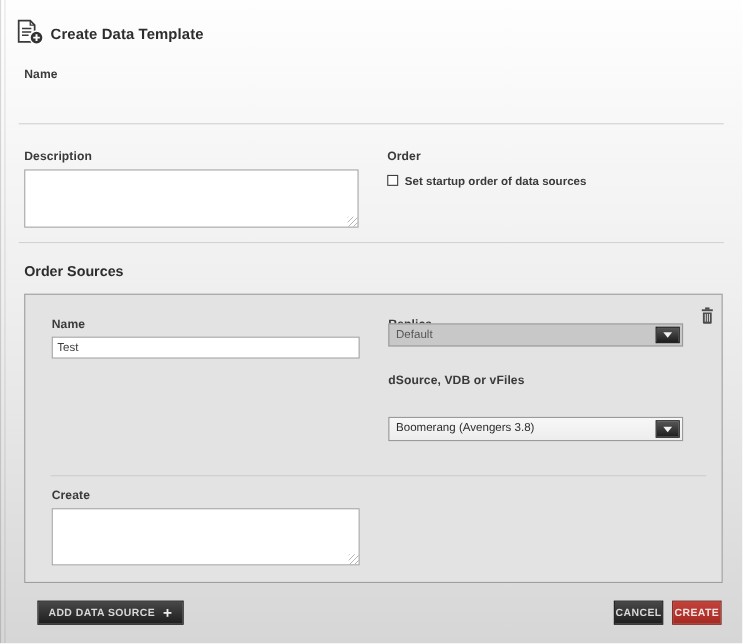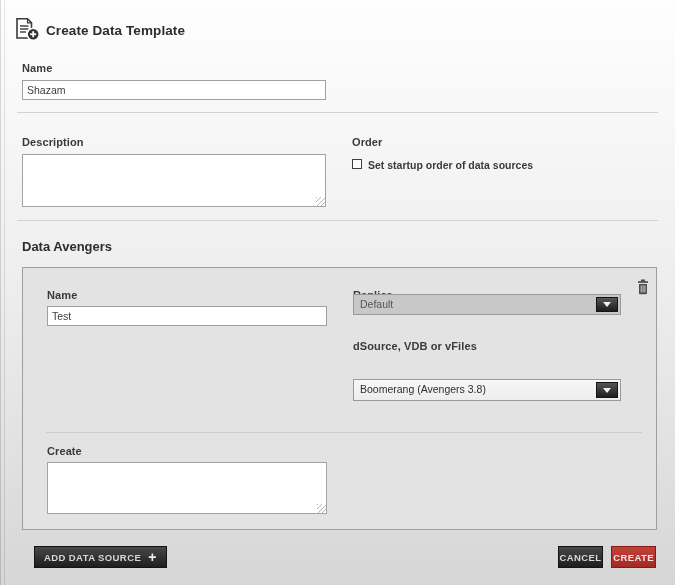--- a/index.html
+++ b/index.html
@@ -113,38 +113,35 @@
       <line x1="6" y1="12" x2="14.5" y2="12" stroke="#3a3a3a" stroke-width="1.4"></line>
       <line x1="6" y1="15" x2="12" y2="15" stroke="#3a3a3a" stroke-width="1.4"></line>
       <circle cx="19.2" cy="17.2" r="6" fill="#333333" stroke="#ffffff" stroke-width="1.4"></circle>
       <line x1="16.2" y1="17.2" x2="22.2" y2="17.2" stroke="#ffffff" stroke-width="1.8"></line>
       <line x1="19.2" y1="14.2" x2="19.2" y2="20.2" stroke="#ffffff" stroke-width="1.8"></line>
     </svg>
   </div>
   <div class="abs title" style="left:46px; top:23px;">Create Data Template</div>
 
   <div class="abs label" style="left:22px; top:62px;">Name</div>
-  <div class="abs" style="left:22px; top:80px; width:304px;">
-    <input class="text-input" type="text" value="Shazam" style="">
-  </div>
 
   <div class="abs divider" style="left:17px; top:112px; width:641px;"></div>
 
   <div class="abs label" style="left:22px; top:136px;">Description</div>
   <div class="abs" style="left:22px; top:154px; width:304px; height:53px;">
     <textarea class="ta" style=""></textarea>
   </div>
 
   <div class="abs label" style="left:352px; top:136px;">Order</div>
   <span class="abs checkbox-box" style="left:352px; top:159px;"></span>
   <div class="abs checkbox-label" style="left:368px; top:159px;">Set startup order of data sources</div>
 
   <div class="abs divider" style="left:17px; top:220px; width:641px;"></div>
 
-  <div class="abs section-heading" style="left:22px; top:239px;">Data Avengers</div>
+  <div class="abs section-heading" style="left:22px; top:239px;">Order Sources</div>
 
   <div class="abs card" style="left:22px; top:267px; width:635px; height:263px;">
 
     <div class="abs label" style="left:24px; top:21px;">Name</div>
     <div class="abs" style="left:24px; top:38px; width:280px;">
       <input class="text-input" type="text" value="Test" style="">
     </div>
 
     <div class="abs label" style="left:330px; top:21px;">Replica</div>
     <div class="abs select disabled" style="left:330px; top:26px; width:268px; height:21px;">

